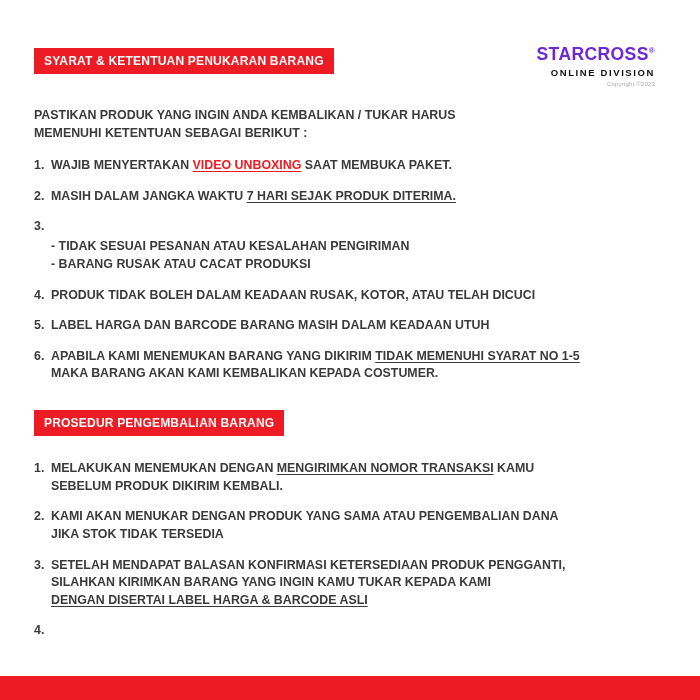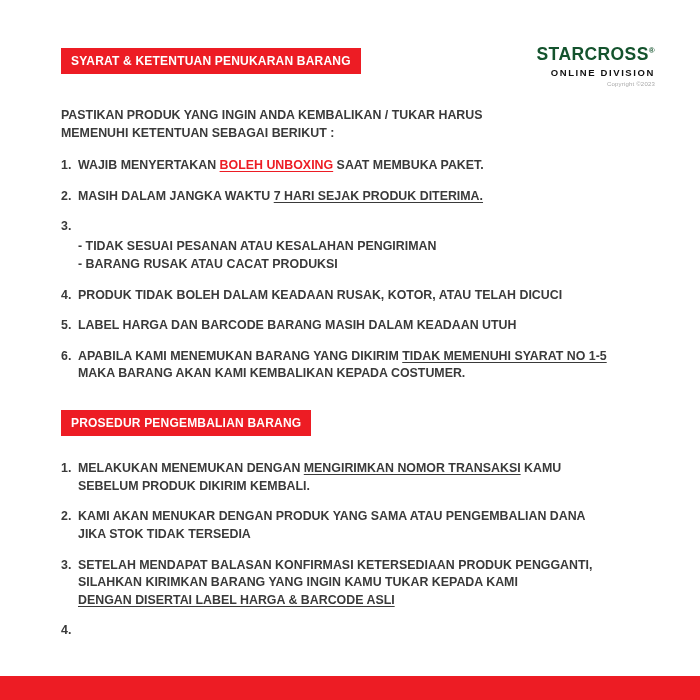--- a/index.html
+++ b/index.html
@@ -8,35 +8,35 @@
   }
   * { margin:0; padding:0; box-sizing:border-box; }
   html,body { width:700px; height:700px; }
   body {
     background:#ffffff;
     font-family:"Liberation Sans", sans-serif;
     color:var(--text);
     position:relative;
     overflow:hidden;
   }
-  .page { position:absolute; inset:0; padding:48px 45px 0 61px; }
+  .page { position:absolute; inset:0; padding:48px 45px 0 34px; }
 
   .top { display:flex; justify-content:space-between; align-items:flex-start; margin-bottom:20px; }
   .badge {
     display:inline-block;
     background:var(--red);
     color:#ffffff;
     font-weight:bold;
     font-size:12px;
     letter-spacing:0.2px;
     padding:6px 10px 6px 10px;
     white-space:nowrap;
   }
   .brand { text-align:right; line-height:1; margin-top:-2px; }
-  .brand-name { font-weight:bold; font-size:17.5px; letter-spacing:0.4px; color:#14532d; }
+  .brand-name { font-weight:bold; font-size:17.5px; letter-spacing:0.4px; color:#6d28d9; }
   .brand-name sup { font-size:8px; vertical-align:7px; }
   .brand-division { font-weight:bold; font-size:9.5px; letter-spacing:1.6px; color:#101010; margin-top:4px; }
   .brand-copy { font-size:6px; color:#a9a9a9; margin-top:4px; letter-spacing:0.2px; }
 
   .intro {
     font-weight:bold;
     font-size:12.4px;
     line-height:1.42;
     white-space:pre-line;
     margin-bottom:15px;
@@ -77,21 +77,21 @@
       <div class="brand-division">ONLINE DIVISION</div>
       <div class="brand-copy">Copyright ©2023</div>
     </div>
   </div>
 
   <p class="intro">PASTIKAN PRODUK YANG INGIN ANDA KEMBALIKAN / TUKAR HARUS
 MEMENUHI KETENTUAN SEBAGAI BERIKUT :</p>
 
   <div class="item">
       <span class="num">1.</span>
-      <span class="txt"><span>WAJIB MENYERTAKAN </span><span class="hl-red">BOLEH UNBOXING</span><span> SAAT MEMBUKA PAKET.</span></span>
+      <span class="txt"><span>WAJIB MENYERTAKAN </span><span class="hl-red">VIDEO UNBOXING</span><span> SAAT MEMBUKA PAKET.</span></span>
     </div>
 
   <div class="item">
       <span class="num">2.</span>
       <span class="txt"><span>MASIH DALAM JANGKA WAKTU </span><span class="u">7 HARI SEJAK PRODUK DITERIMA.</span></span>
     </div>
 
   <div class="item">
       <span class="num">3.</span>
       <span class="txt"><span class="sub sub-first">- TIDAK SESUAI PESANAN ATAU KESALAHAN PENGIRIMAN</span><span class="sub">- BARANG RUSAK ATAU CACAT PRODUKSI</span></span>

